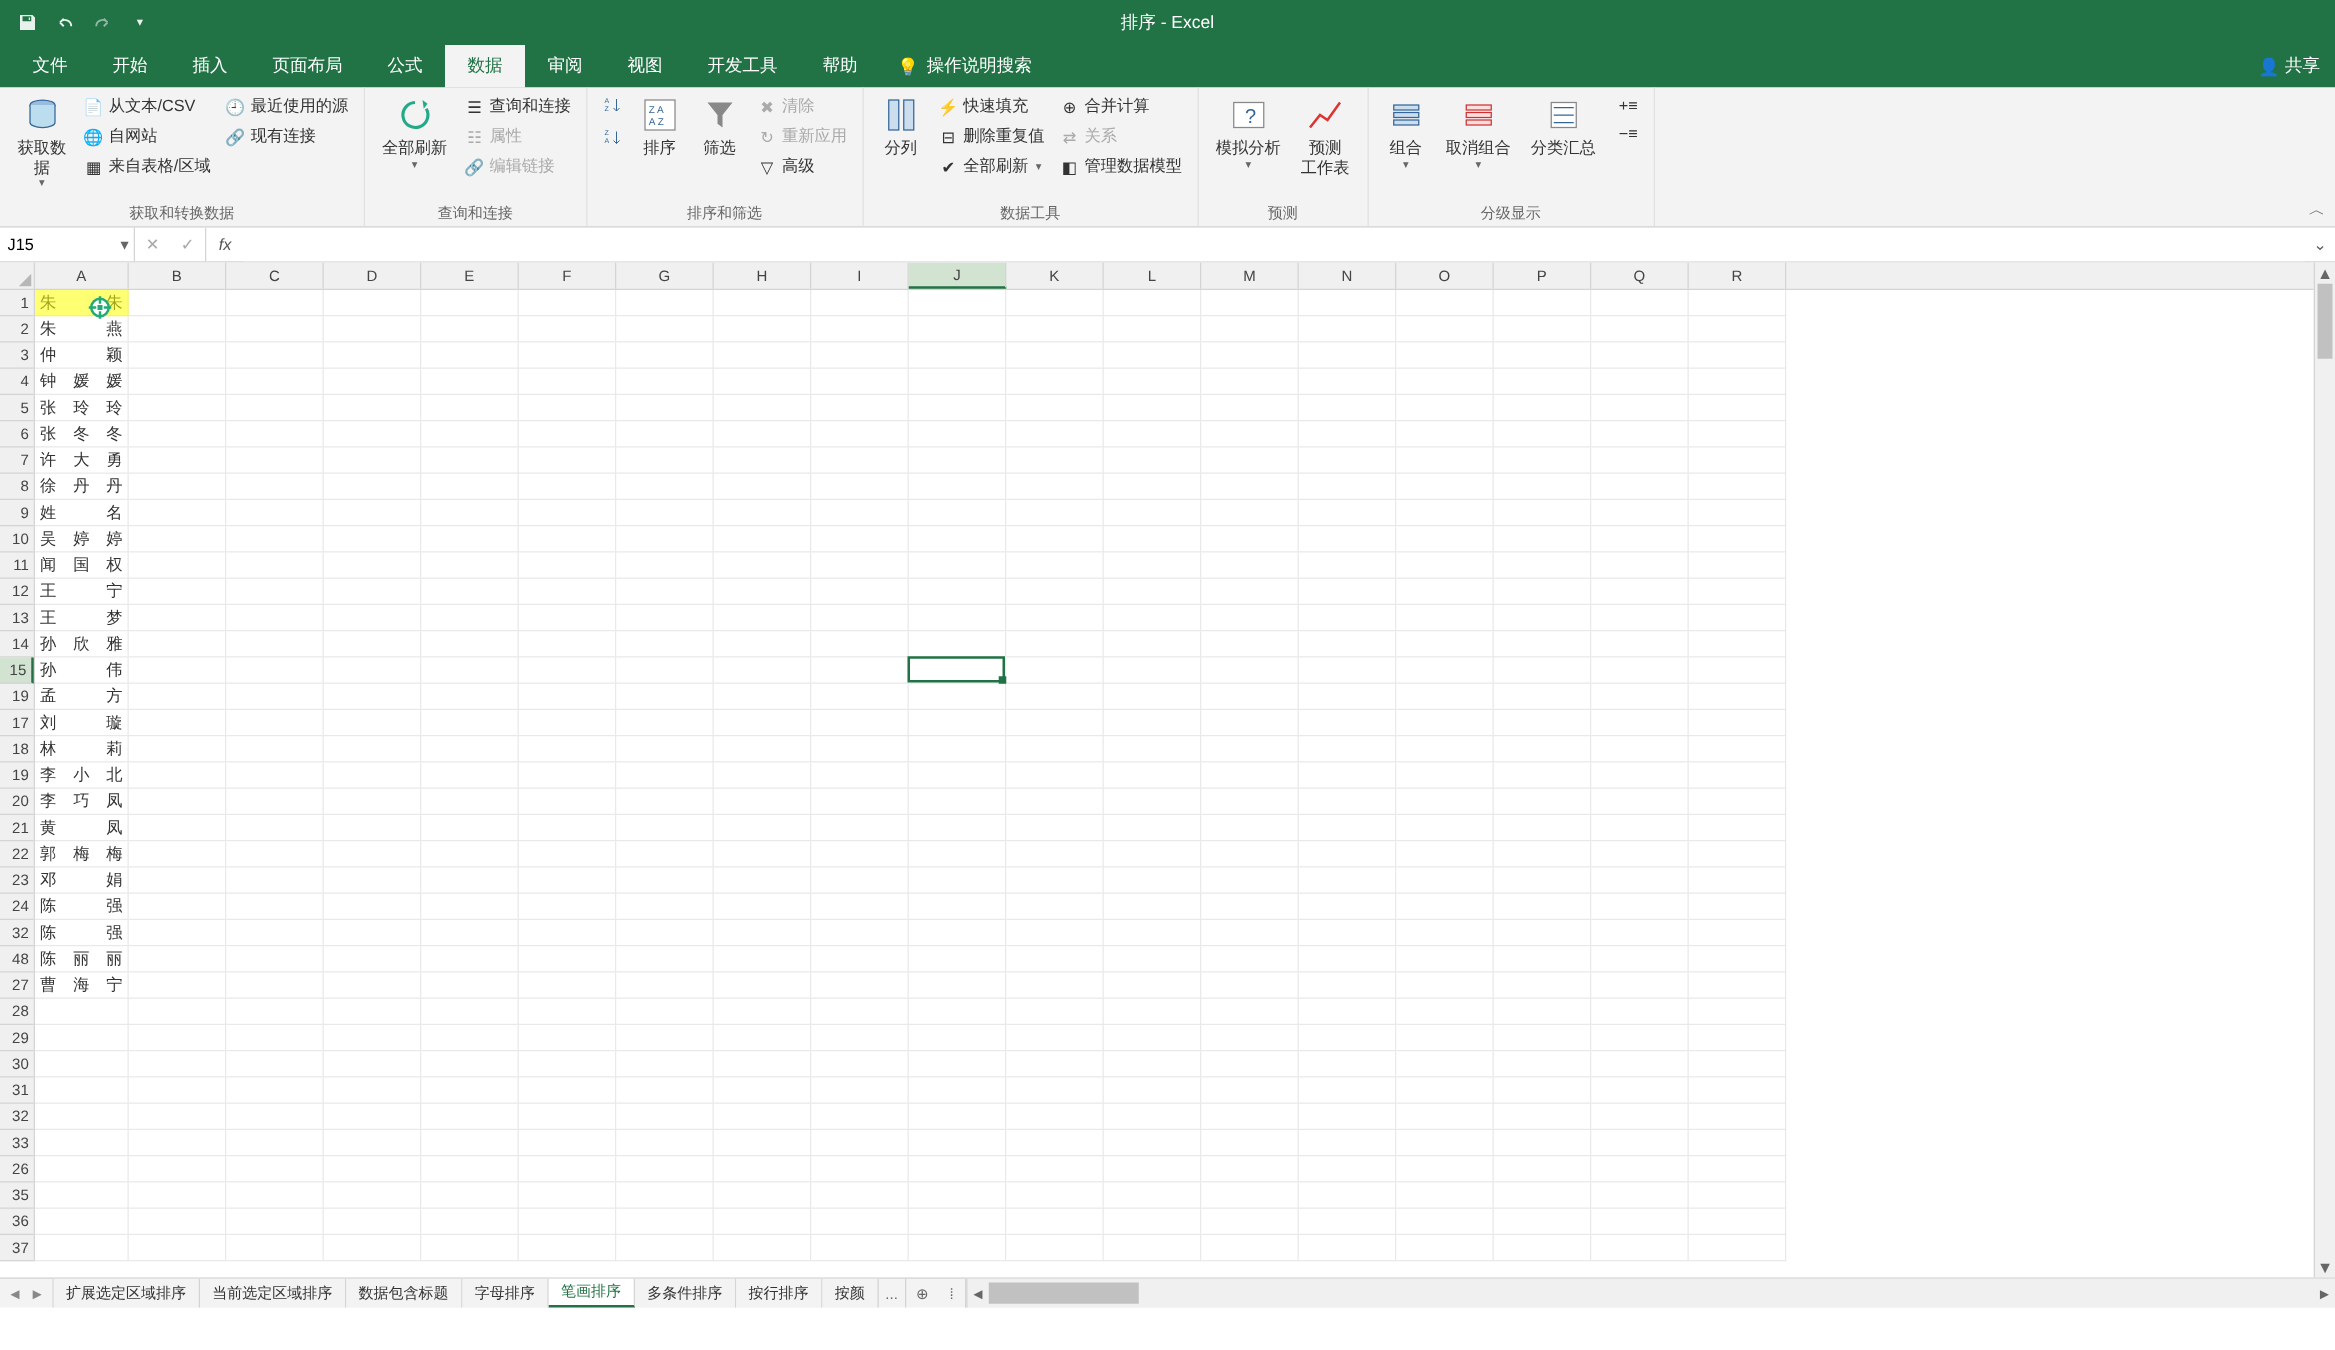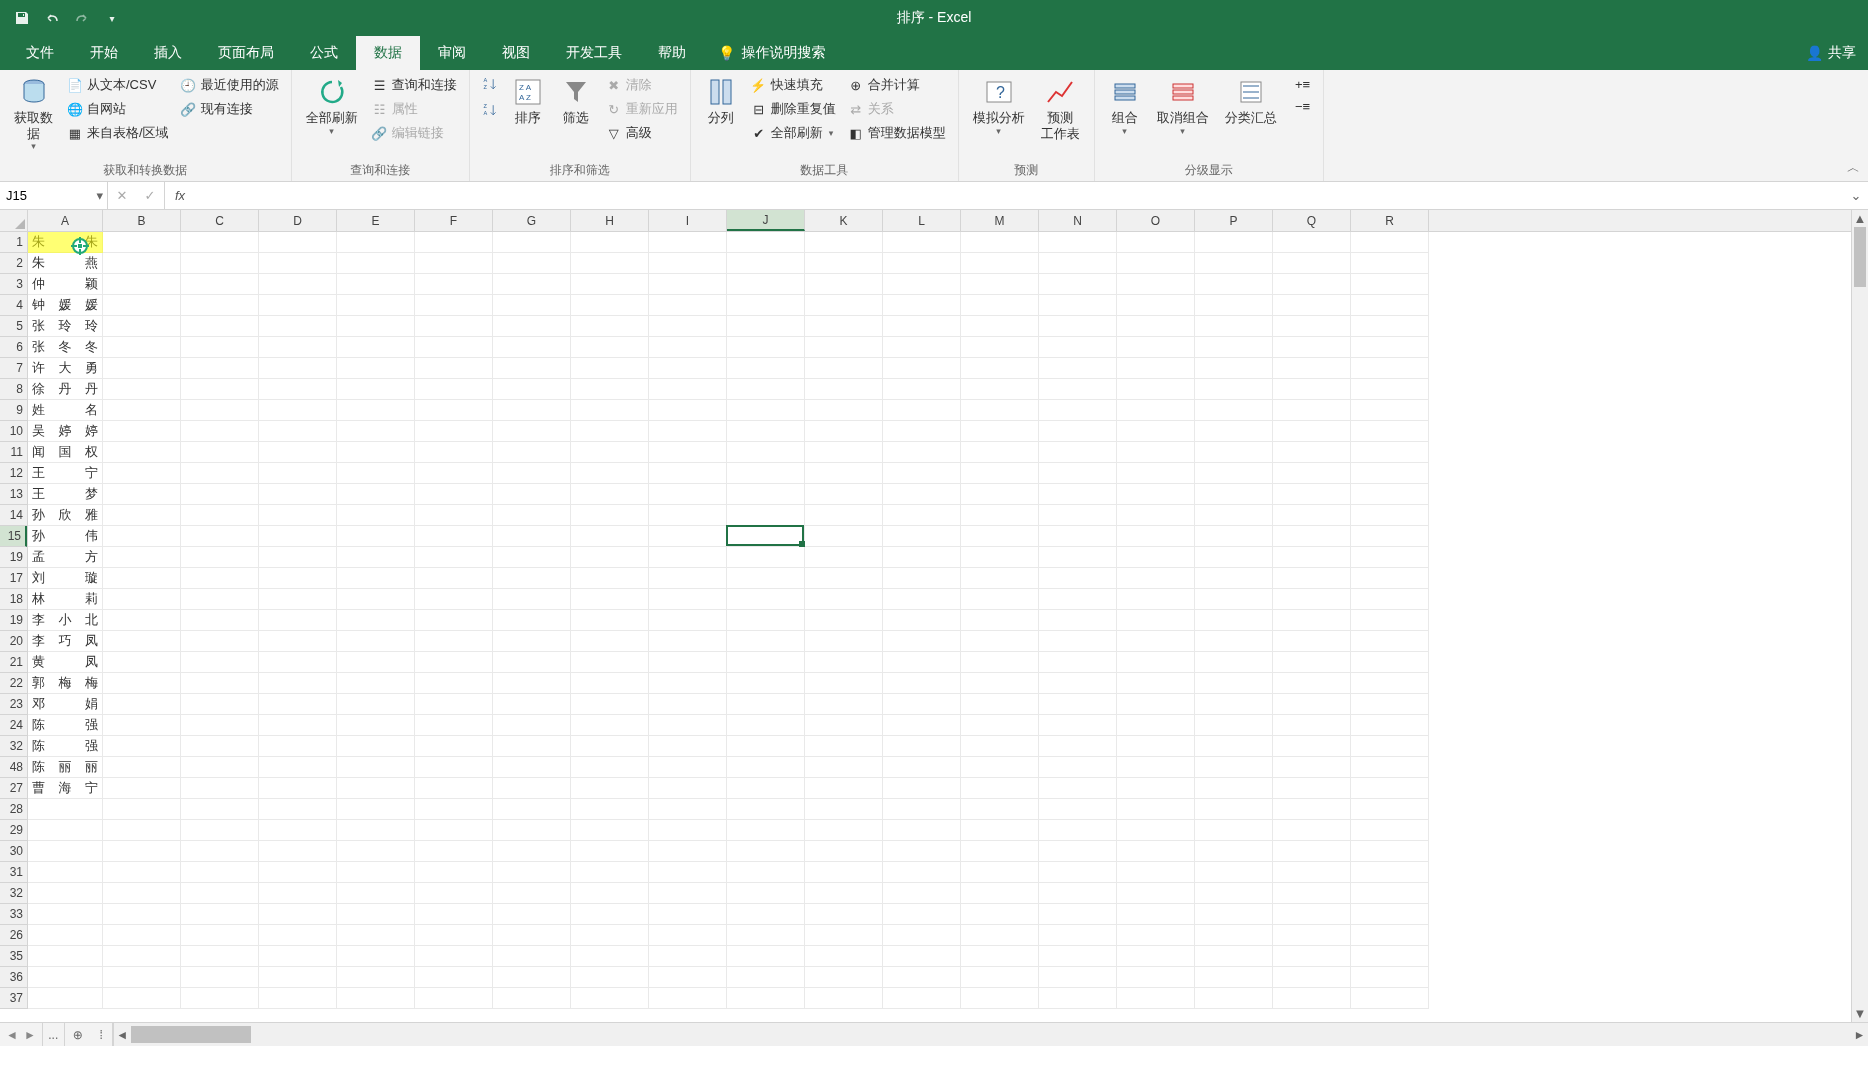--- a/index.html
+++ b/index.html
@@ -1372,20 +1372,30 @@
     <div class="thumb"></div>
     <div class="arrow" style="position:absolute;bottom:0;left:0;right:0">▼</div>
   </div>
 </div>
 
 <div class="sheet-bar">
   <div class="sheet-nav">
     <span>◄</span>
     <span>►</span>
   </div>
+  <div class="sheet-tabs" id="sheet-tabs">
+      <div class="sheet-tab">扩展选定区域排序</div>
+      <div class="sheet-tab">当前选定区域排序</div>
+      <div class="sheet-tab">数据包含标题</div>
+      <div class="sheet-tab">字母排序</div>
+      <div class="sheet-tab active">笔画排序</div>
+      <div class="sheet-tab">多条件排序</div>
+      <div class="sheet-tab">按行排序</div>
+      <div class="sheet-tab">按颜</div>
+    </div>
   <div class="sheet-more">...</div>
   <div class="sheet-add">⊕</div>
   <div class="sheet-more">⁞</div>
   <div class="hscroll">
     <div class="arrow">◄</div>
     <div class="hscroll-track">
         <div class="thumb"></div>
       </div>
     <div class="arrow">►</div>
   </div>

